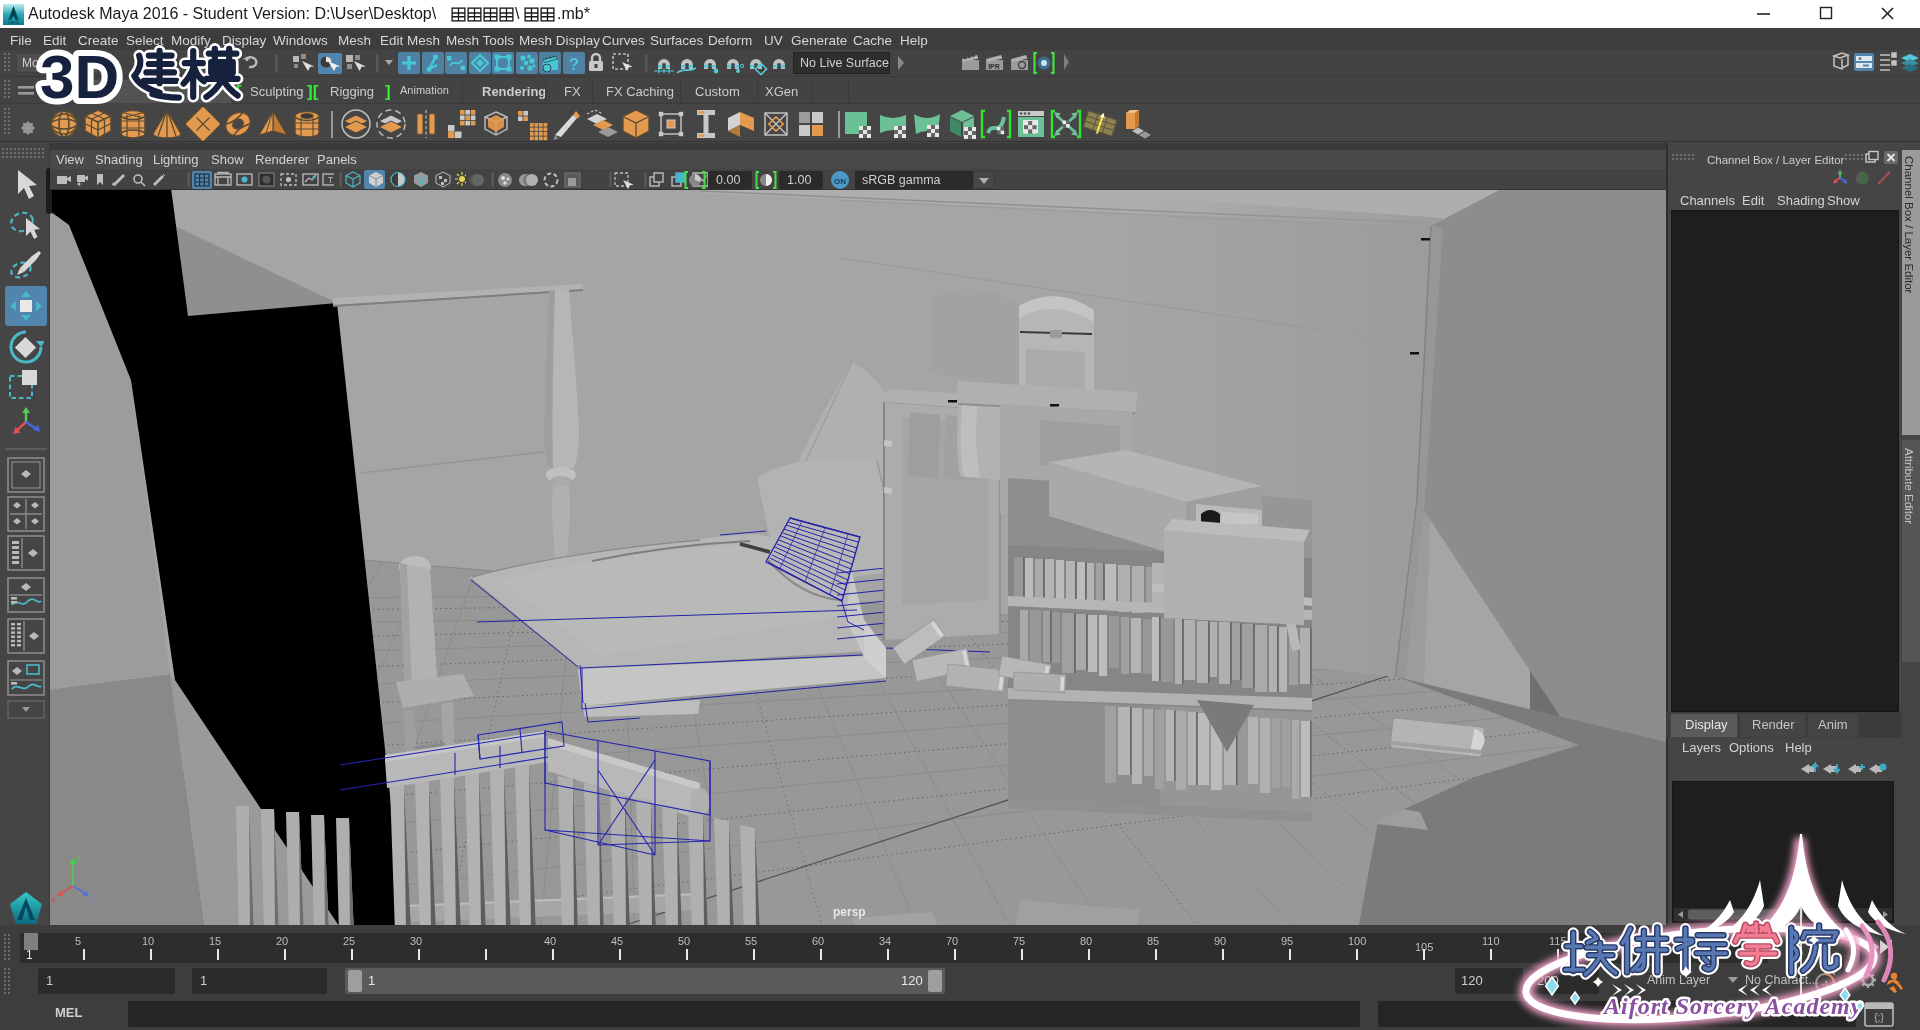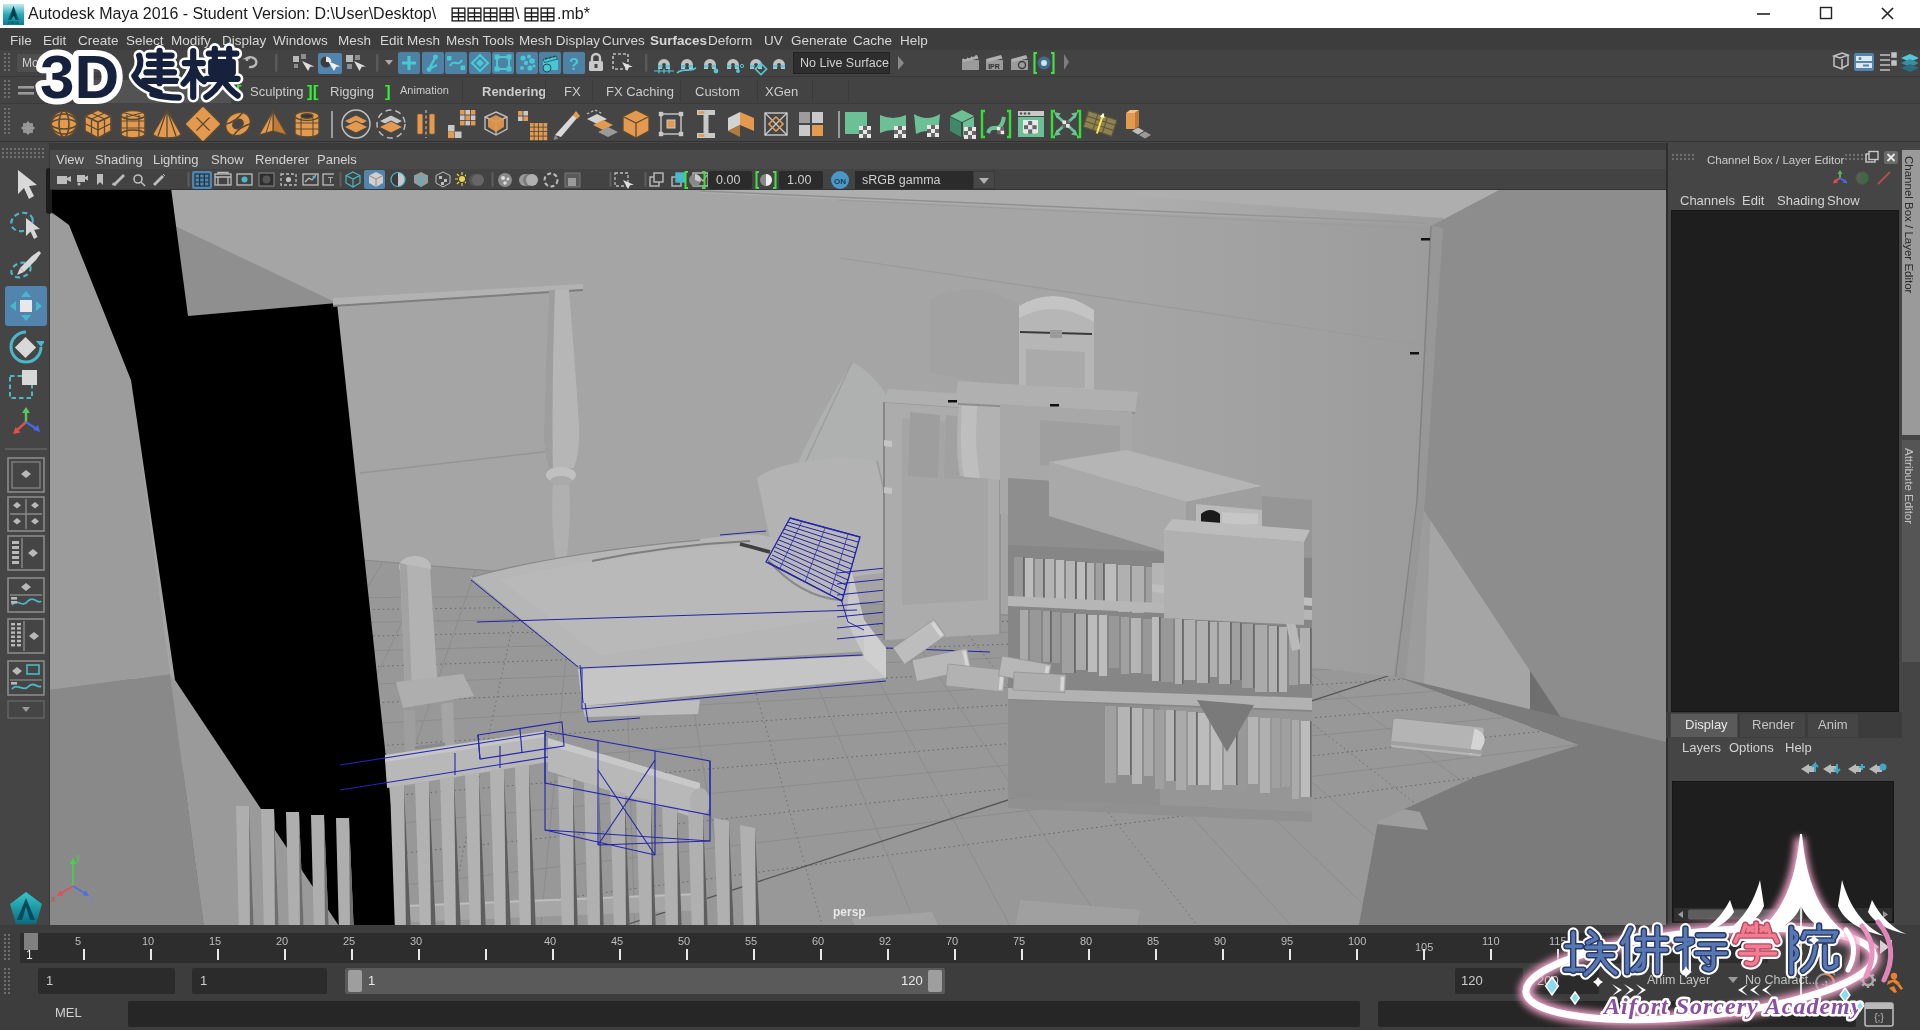--- a/index.html
+++ b/index.html
@@ -72,21 +72,21 @@
 <span class="t" style="left:78px;top:33px;font-size:13.5px;color:#d6d6d6;font-weight:normal;">Create</span>
 <span class="t" style="left:126px;top:33px;font-size:13.5px;color:#d6d6d6;font-weight:normal;">Select</span>
 <span class="t" style="left:171px;top:33px;font-size:13.5px;color:#d6d6d6;font-weight:normal;">Modify</span>
 <span class="t" style="left:222px;top:33px;font-size:13.5px;color:#d6d6d6;font-weight:normal;">Display</span>
 <span class="t" style="left:273px;top:33px;font-size:13.5px;color:#d6d6d6;font-weight:normal;">Windows</span>
 <span class="t" style="left:338px;top:33px;font-size:13.5px;color:#d6d6d6;font-weight:normal;">Mesh</span>
 <span class="t" style="left:380px;top:33px;font-size:13.5px;color:#d6d6d6;font-weight:normal;">Edit Mesh</span>
 <span class="t" style="left:446px;top:33px;font-size:13.5px;color:#d6d6d6;font-weight:normal;">Mesh Tools</span>
 <span class="t" style="left:519px;top:33px;font-size:13.5px;color:#d6d6d6;font-weight:normal;">Mesh Display</span>
 <span class="t" style="left:602px;top:33px;font-size:13.5px;color:#d6d6d6;font-weight:normal;">Curves</span>
-<span class="t" style="left:650px;top:33px;font-size:13.5px;color:#d6d6d6;font-weight:bold;">Surfaces</span>
+<span class="t" style="left:650px;top:33px;font-size:13.5px;color:#d6d6d6;font-weight:normal;">Surfaces</span>
 <span class="t" style="left:708px;top:33px;font-size:13.5px;color:#d6d6d6;font-weight:normal;">Deform</span>
 <span class="t" style="left:764px;top:33px;font-size:13.5px;color:#d6d6d6;font-weight:normal;">UV</span>
 <span class="t" style="left:791px;top:33px;font-size:13.5px;color:#d6d6d6;font-weight:normal;">Generate</span>
 <span class="t" style="left:853px;top:33px;font-size:13.5px;color:#d6d6d6;font-weight:normal;">Cache</span>
 <span class="t" style="left:900px;top:33px;font-size:13.5px;color:#d6d6d6;font-weight:normal;">Help</span>
 <div class="abs" style="left:0px;top:50px;width:1920px;height:27px;background:#434343;border-bottom:1px solid #393939"></div>
 <svg class="abs" style="left:4px;top:53px;" width="10" height="20">
     <g fill="#6f6f6f">
       <rect x="0" y="0" width="2" height="2"></rect>
       <rect x="0" y="4" width="2" height="2"></rect>
@@ -1470,21 +1470,21 @@
 <span class="t" style="left:544px;top:935px;font-size:11px;color:#bdbdbd">40</span>
 <div class="abs" style="left:552px;top:949px;width:2px;height:11px;background:#e8e8e8"></div>
 <span class="t" style="left:611px;top:935px;font-size:11px;color:#bdbdbd">45</span>
 <div class="abs" style="left:619px;top:949px;width:2px;height:11px;background:#e8e8e8"></div>
 <span class="t" style="left:678px;top:935px;font-size:11px;color:#bdbdbd">50</span>
 <div class="abs" style="left:686px;top:949px;width:2px;height:11px;background:#e8e8e8"></div>
 <span class="t" style="left:745px;top:935px;font-size:11px;color:#bdbdbd">55</span>
 <div class="abs" style="left:753px;top:949px;width:2px;height:11px;background:#e8e8e8"></div>
 <span class="t" style="left:812px;top:935px;font-size:11px;color:#bdbdbd">60</span>
 <div class="abs" style="left:820px;top:949px;width:2px;height:11px;background:#e8e8e8"></div>
-<span class="t" style="left:879px;top:935px;font-size:11px;color:#bdbdbd">92</span>
+<span class="t" style="left:879px;top:935px;font-size:11px;color:#bdbdbd">34</span>
 <div class="abs" style="left:887px;top:949px;width:2px;height:11px;background:#e8e8e8"></div>
 <span class="t" style="left:946px;top:935px;font-size:11px;color:#bdbdbd">70</span>
 <div class="abs" style="left:954px;top:949px;width:2px;height:11px;background:#e8e8e8"></div>
 <span class="t" style="left:1013px;top:935px;font-size:11px;color:#bdbdbd">75</span>
 <div class="abs" style="left:1021px;top:949px;width:2px;height:11px;background:#e8e8e8"></div>
 <span class="t" style="left:1080px;top:935px;font-size:11px;color:#bdbdbd">80</span>
 <div class="abs" style="left:1088px;top:949px;width:2px;height:11px;background:#e8e8e8"></div>
 <span class="t" style="left:1147px;top:935px;font-size:11px;color:#bdbdbd">85</span>
 <div class="abs" style="left:1155px;top:949px;width:2px;height:11px;background:#e8e8e8"></div>
 <span class="t" style="left:1214px;top:935px;font-size:11px;color:#bdbdbd">90</span>
@@ -1574,21 +1574,21 @@
         <path d="M12,4 v3 M12,17 v3 M4,12 h3 M17,12 h3 M6.3,6.3 l2.1,2.1 M15.6,15.6 l2.1,2.1 M17.7,6.3 l-2.1,2.1 M8.4,15.6 l-2.1,2.1"></path>
       </g>
     </g>
 <g fill="#e8822e">
       <circle cx="38" cy="8" r="3.2"></circle>
       <path d="M32,13 l7,-2 5,4 -3,2 -4,-3 -6,3 Z"></path>
       <path d="M33,20 l5,-2 3,6 -2.5,1 Z M41,17 l4,5 2,-1.5 -3.5,-5 Z"></path>
     </g>
   </svg>
 <div class="abs" style="left:0px;top:998px;width:1920px;height:32px;background:#3d3d3d"></div>
-<span class="t" style="left:55px;top:1005px;font-size:13px;color:#d0d0d0;font-weight:normal;">MEL</span>
+<span class="t" style="left:55px;top:1005px;font-size:13px;color:#d0d0d0;font-weight:bold;">MEL</span>
 <div class="abs" style="left:128px;top:1001px;width:1232px;height:26px;background:#262626;border-radius:2px"></div>
 <div class="abs" style="left:1378px;top:1001px;width:478px;height:26px;background:#262626;border-radius:2px"></div>
 <svg class="abs" style="left:1864px;top:1002px;" width="32" height="26">
     <rect x="1" y="1" width="28" height="23" rx="2" fill="none" stroke="#b9b9b9" stroke-width="1.6"></rect>
 <rect x="1" y="1" width="28" height="6" fill="#b9b9b9"></rect>
 <text x="15" y="19" font-size="10" fill="#b9b9b9" text-anchor="middle">{;}</text>
   </svg>
 <svg class="abs" style="left:0px;top:0px;z-index:50" width="400" height="130" viewBox="0 0 400 130">
     <text x="40" y="98" font-family="Liberation Sans" font-weight="bold" font-size="62" fill="#16213e" stroke="#ffffff" stroke-width="12" paint-order="stroke" stroke-linejoin="round">3D</text>
     <g transform="translate(126,46) scale(0.6)" fill="none" stroke-linecap="round" stroke-linejoin="round">

